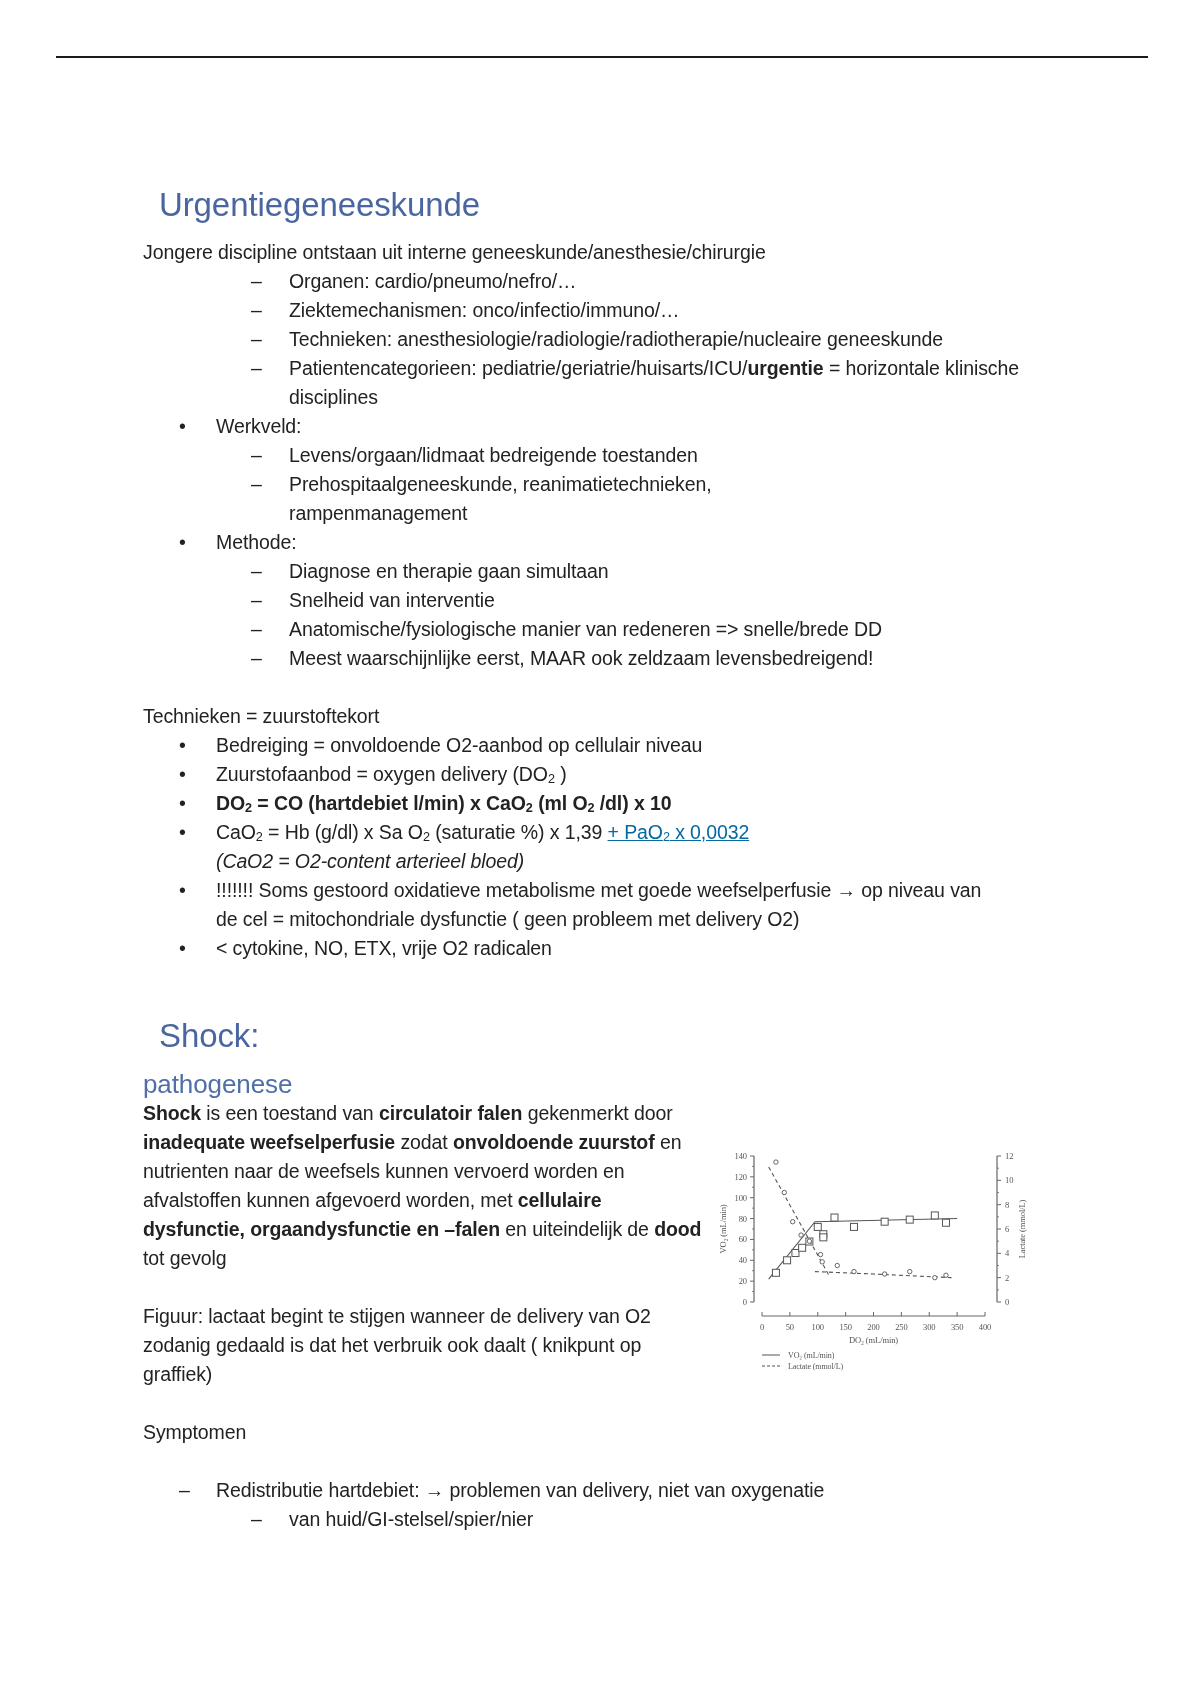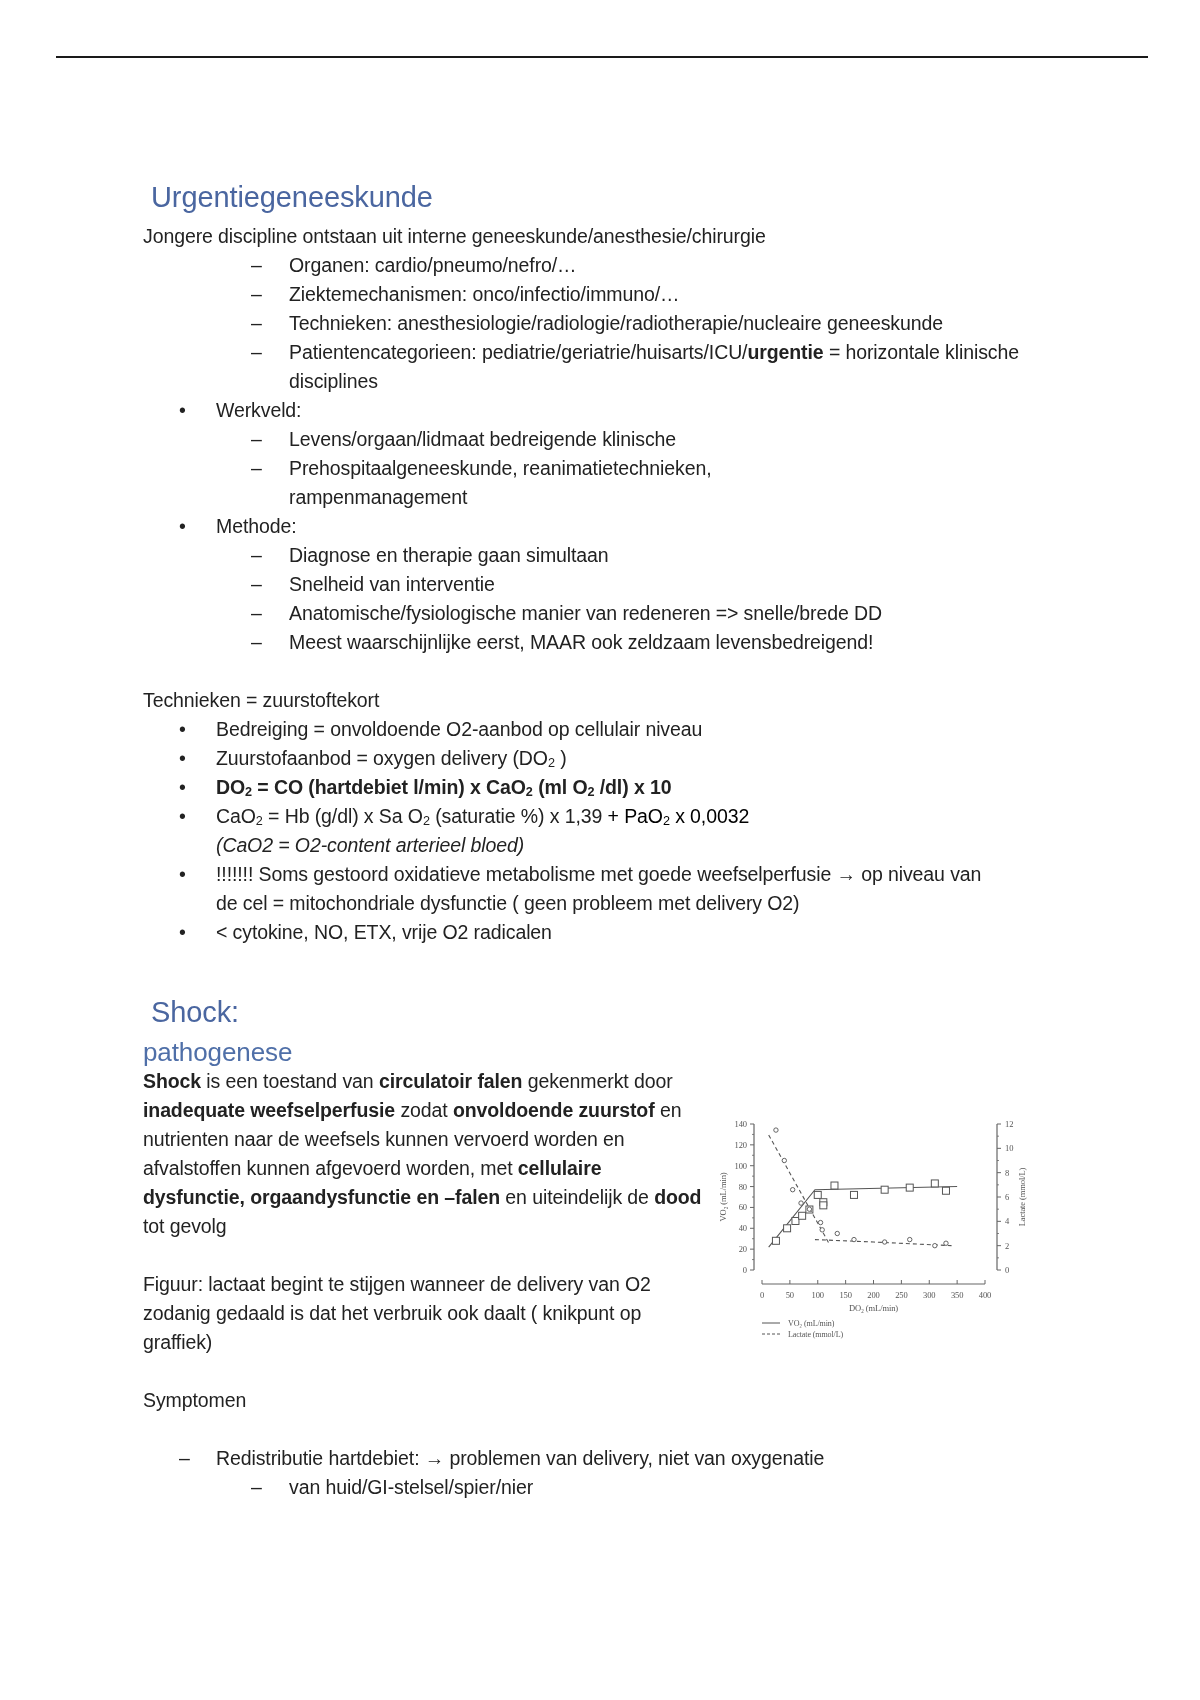--- a/index.html
+++ b/index.html
@@ -1,33 +1,33 @@
 <!DOCTYPE html>
 <html><head>
 <meta charset="utf-8">
 <style>
   html, body { margin: 0; padding: 0; background: #ffffff; }
   body { width: 1200px; height: 1700px; position: relative; overflow: hidden;
          font-family: "Liberation Sans", "DejaVu Sans", sans-serif; color: #222; }
   .rule { position: absolute; left: 56px; top: 56px; width: 1092px; height: 2px; background: #1a1a1a; }
   .page { position: absolute; left: 143px; top: 172px; width: 960px; font-size: 19.5px; line-height: 29px; letter-spacing: -0.1px; }
-  .h1 { color: #4a66a0; font-size: 29px; line-height: 34px; margin: 8px; font-weight: normal; }
+  .h1 { color: #4a66a0; font-size: 33px; line-height: 34px; margin: 16px; font-weight: normal; }
   .h2 { color: #4f6fa8; font-size: 26px; line-height: 30px; margin: 0; font-weight: normal; }
   p { margin: 0; }
   ul { margin: 0; padding: 0; list-style: none; }
   .l1 { position: relative; padding-left: 73px; }
   .l1::before { content: "•"; position: absolute; left: 36px; top: 0; }
   .l2 { position: relative; padding-left: 146px; }
   .l2::before { content: "–"; position: absolute; left: 108px; top: 0; }
   .l1d { position: relative; padding-left: 73px; }
   .l1d::before { content: "–"; position: absolute; left: 36px; top: 0; }
   .gap { height: 29px; }
   .gap2 { height: 40px; }
   b { font-weight: bold; }
-  .grey { color: #000000; }
+  .grey { color: #0369a1; text-decoration: underline; }
   sub { font-size: 0.65em; vertical-align: -0.15em; line-height: 0; }
   .it { font-style: italic; }
   .shock-wrap { position: relative; }
   .shock-text { width: 560px; }
   .chart { position: absolute; left: 567px; top: 45px; width: 350px; height: 290px; }
   .chart svg text { font-family: "Liberation Serif", "DejaVu Serif", serif; fill: #555; }
 </style>
 </head>
 <body>
 
@@ -35,21 +35,21 @@
 
 <div class="page">
   <h1 class="h1">Urgentiegeneeskunde</h1>
   <p>Jongere discipline ontstaan uit interne geneeskunde/anesthesie/chirurgie</p>
   <ul>
     <li class="l2">Organen: cardio/pneumo/nefro/…</li>
     <li class="l2">Ziektemechanismen: onco/infectio/immuno/…</li>
     <li class="l2">Technieken: anesthesiologie/radiologie/radiotherapie/nucleaire geneeskunde</li>
     <li class="l2"><span>Patientencategorieen: pediatrie/geriatrie/huisarts/ICU/</span><b>urgentie</b><span> = horizontale klinische disciplines</span></li>
     <li class="l1">Werkveld:</li>
-    <li class="l2">Levens/orgaan/lidmaat bedreigende klinische</li>
+    <li class="l2">Levens/orgaan/lidmaat bedreigende toestanden</li>
     <li class="l2" style="width:480px">Prehospitaalgeneeskunde, reanimatietechnieken, rampenmanagement</li>
     <li class="l1">Methode:</li>
     <li class="l2">Diagnose en therapie gaan simultaan</li>
     <li class="l2">Snelheid van interventie</li>
     <li class="l2">Anatomische/fysiologische manier van redeneren =&gt; snelle/brede DD</li>
     <li class="l2">Meest waarschijnlijke eerst, MAAR ook zeldzaam levensbedreigend!</li>
   </ul>
 
   <div class="gap"></div>
 

